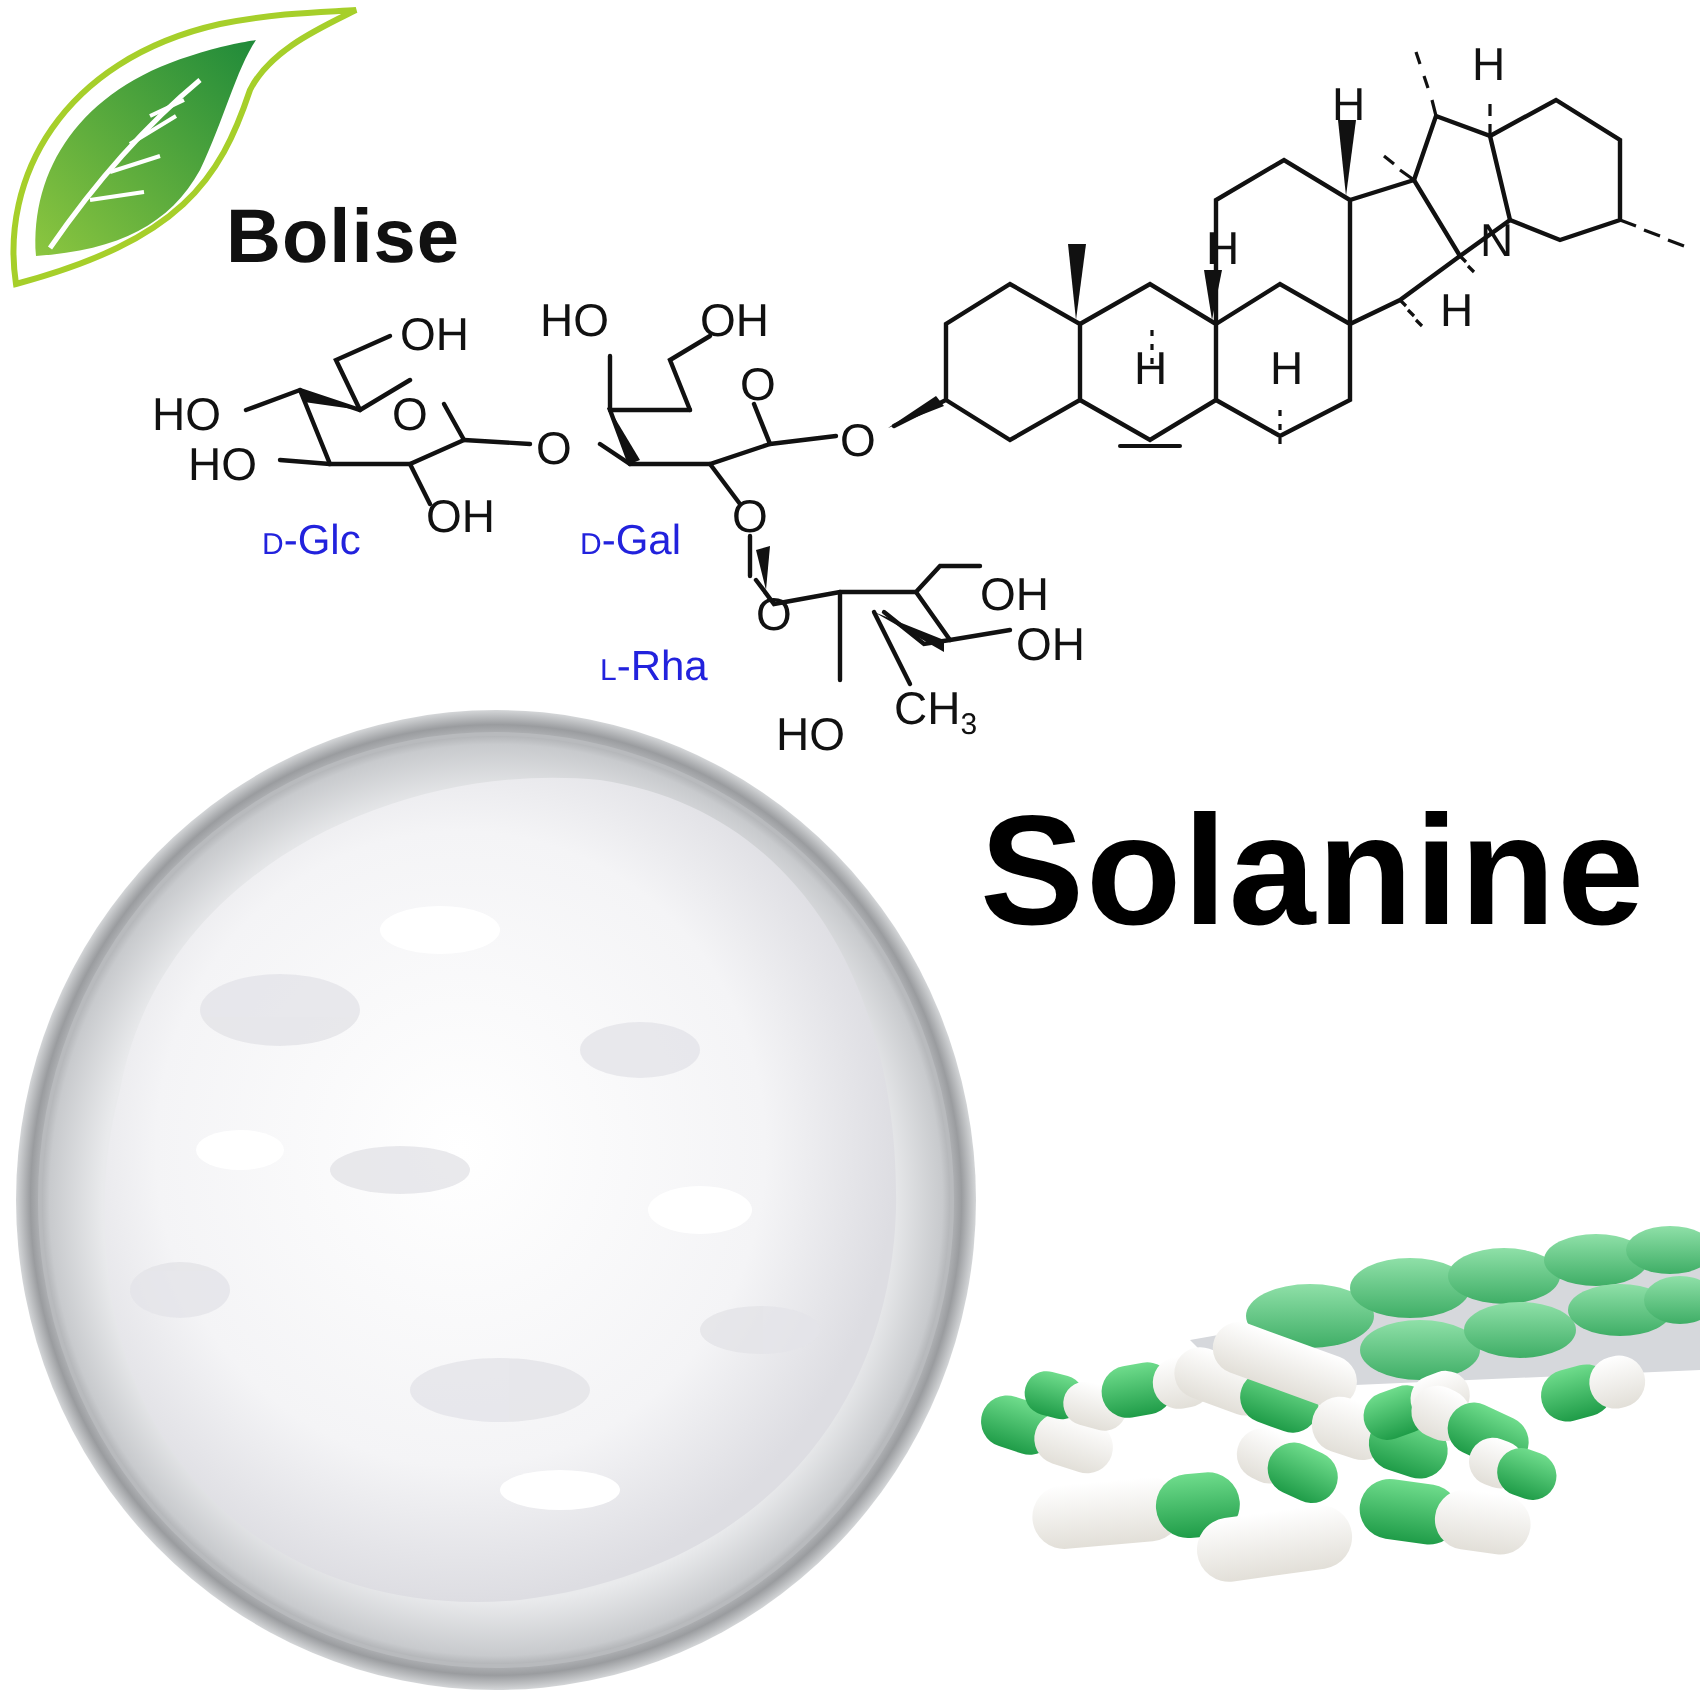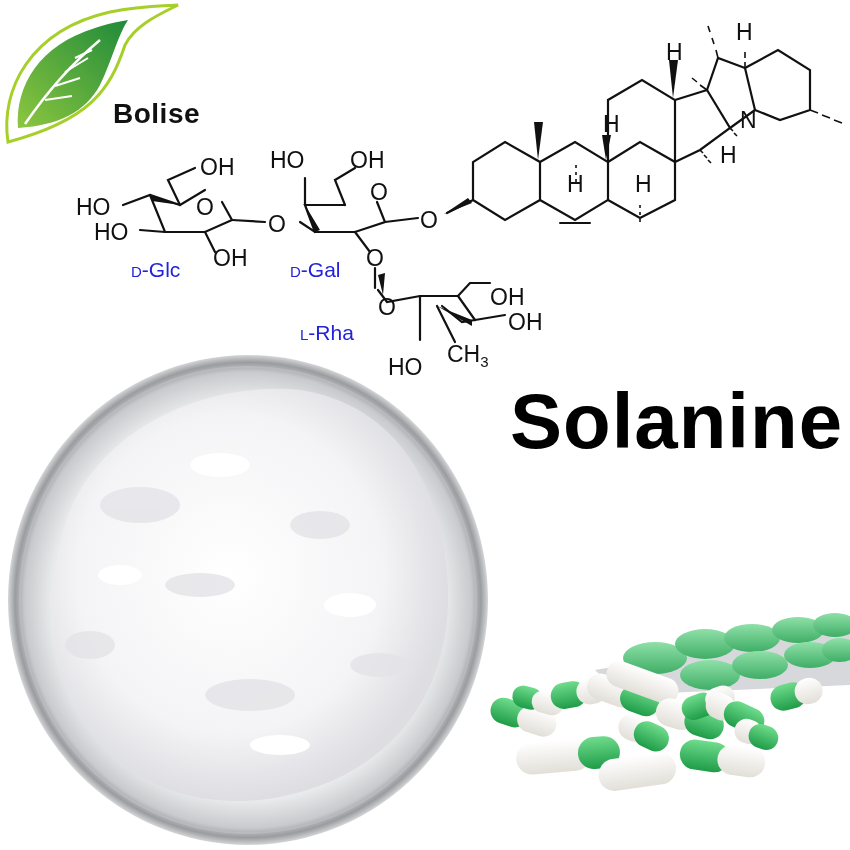--- a/index.html
+++ b/index.html
@@ -1,25 +1,25 @@
 <!DOCTYPE html>
 <html><head>
 <meta charset="utf-8">
 <style>
   html, body { margin:0; padding:0; background:#ffffff; }
   body { width:850px; height:850px; position:relative; overflow:hidden; font-family:"Liberation Sans", sans-serif; }
   .abs { position:absolute; }
   #logo { left:0; top:0; width:260px; height:150px; }
-  #logo-text { left:113px; top:100px; font-size:28px; font-weight:bold; color:#111; letter-spacing:0.5px; line-height:1; }
+  #logo-text { left:113px; top:100px; font-size:38px; font-weight:bold; color:#111; letter-spacing:0.5px; line-height:1; }
   #structure { left:0; top:0; width:850px; height:385px; }
   .atom { font-family:"Liberation Sans", sans-serif; font-size:23px; fill:#111; }
   .sub { font-size:15px; }
   .sugar-label { font-family:"Liberation Sans", sans-serif; font-size:21px; fill:#2222dd; }
   .sugar-small { font-size:15px; }
-  #product-title { left:490px; top:382px; font-size:78px; font-weight:bold; color:#000; line-height:1; letter-spacing:1px;margin-left:20px; }
+  #product-title { left:490px; top:396px; font-size:78px; font-weight:bold; color:#000; line-height:1; letter-spacing:1px; }
   #dish { left:0; top:345px; width:500px; height:505px; }
   #pills { left:480px; top:600px; width:370px; height:200px; }
 </style>
 </head>
 <body>
 
 <svg id="logo" class="abs" viewBox="0 0 260 150">
   <defs>
     <linearGradient id="leafGrad" x1="0" y1="1" x2="1" y2="0">
       <stop offset="0" stop-color="#8cc63f"></stop>

